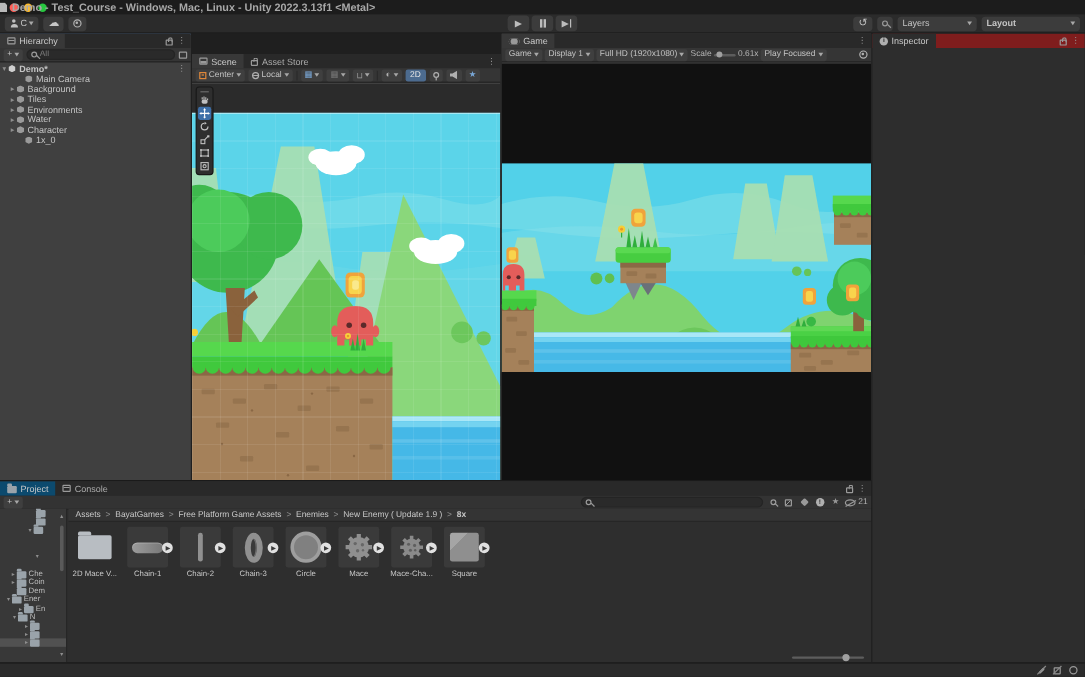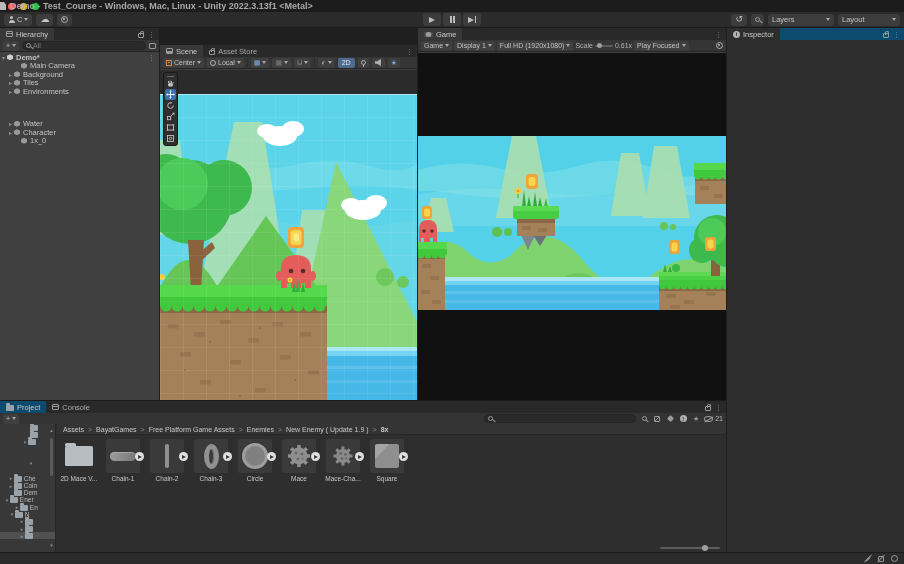--- a/index.html
+++ b/index.html
@@ -95,21 +95,21 @@
 
   
   #game { left:418px; top:28px; width:308px; height:372px; }
   #game-viewport { position:absolute; left:0; top:25px; width:308px; height:347px; background:#111111; }
   #game-render { position:absolute; left:0; top:83px; width:308px; height:174px; }
   .slider { width:18px; height:2px; background:#5d5d5d; border-radius:1px; position:relative; }
   .slider .thumb { position:absolute; top:-2px; width:5px; height:5px; border-radius:50%; background:#a0a0a0; }
 
   
   #inspector { left:727px; top:28px; width:177px; height:524px; background:#2d2d2d; }
-  #inspector .tabbar { background:#0c4a6e; }
+  #inspector .tabbar { background:#7f1d1d; }
   .info-ic { width:7px; height:7px; border-radius:50%; background:#b0b0b0; color:#2b2b2b;
     font-size:5.5px; font-weight:bold; display:flex; align-items:center; justify-content:center; }
 
   
   #project { left:0; top:400px; width:726px; height:152px; border-top:1px solid #1a1a1a; background:#2e2e2e; }
   #project .ptoolbar { background:#333333; }
   .folder-ic { width:8px; height:6px; background:#9aa3aa; border-radius:1px; position:relative; flex:none; margin-top:1px; }
   .folder-ic::before { content:''; position:absolute; top:-2px; left:0; width:4px; height:2px;
     background:#9aa3aa; border-radius:1px 1px 0 0; }
   .cons-ic { width:7px; height:6px; border:1px solid #9a9a9a; border-radius:1px;
@@ -190,21 +190,21 @@
     <div class="tbtn">
         <span class="hist">↺</span>
       </div>
     <div class="tbtn">
         <span class="mag"></span>
       </div>
     <div class="tbtn" style="width:66px; justify-content:space-between;">
       <span>Layers</span>
       <span class="caret"></span>
     </div>
-    <div class="tbtn" style="width:62px; justify-content:space-between; margin-right:0;">
+    <div class="tbtn" style="width:82px; justify-content:space-between; margin-right:0;font-weight:bold;">
       <span>Layout</span>
       <span class="caret"></span>
     </div>
   </div>
 </div>
 <div id="play-controls">
   <div class="pbtn">
       <span class="tri"></span>
     </div>
   <div class="pbtn">
@@ -260,21 +260,21 @@
     <div class="trow" style="padding-left:7px;">
       <span class="exp">▸</span>
         <span class="cube-ic"></span>
       <span>Tiles</span>
     </div>
     <div class="trow" style="padding-left:7px;">
       <span class="exp">▸</span>
         <span class="cube-ic"></span>
       <span>Environments</span>
     </div>
-    <div class="trow" style="padding-left:7px;margin-top:24px;">
+    <div class="trow" style="padding-left:7px;">
       <span class="exp">▸</span>
         <span class="cube-ic"></span>
       <span>Water</span>
     </div>
     <div class="trow" style="padding-left:7px;">
       <span class="exp">▸</span>
         <span class="cube-ic"></span>
       <span>Character</span>
     </div>
     <div class="trow" style="padding-left:14px;">

